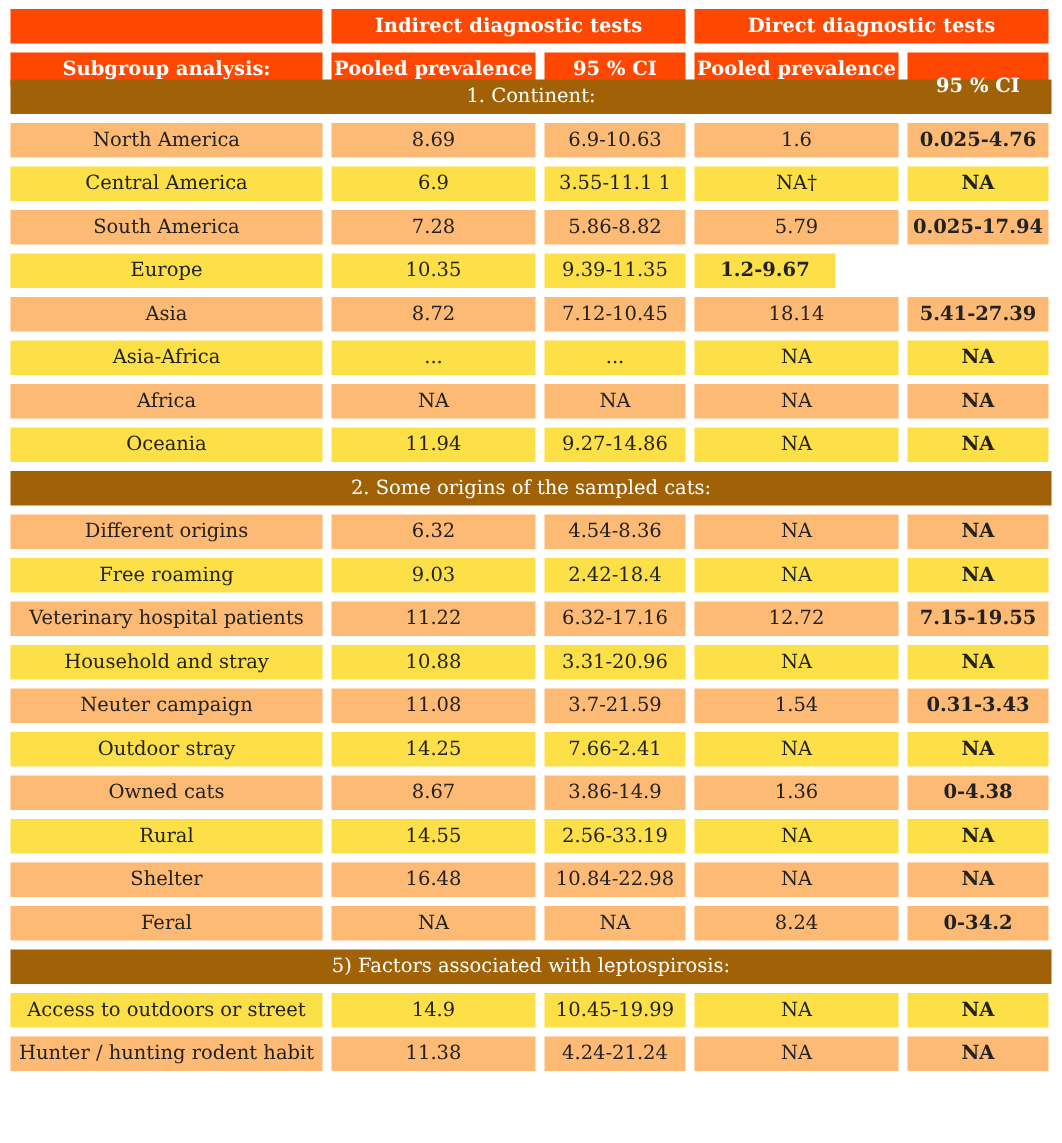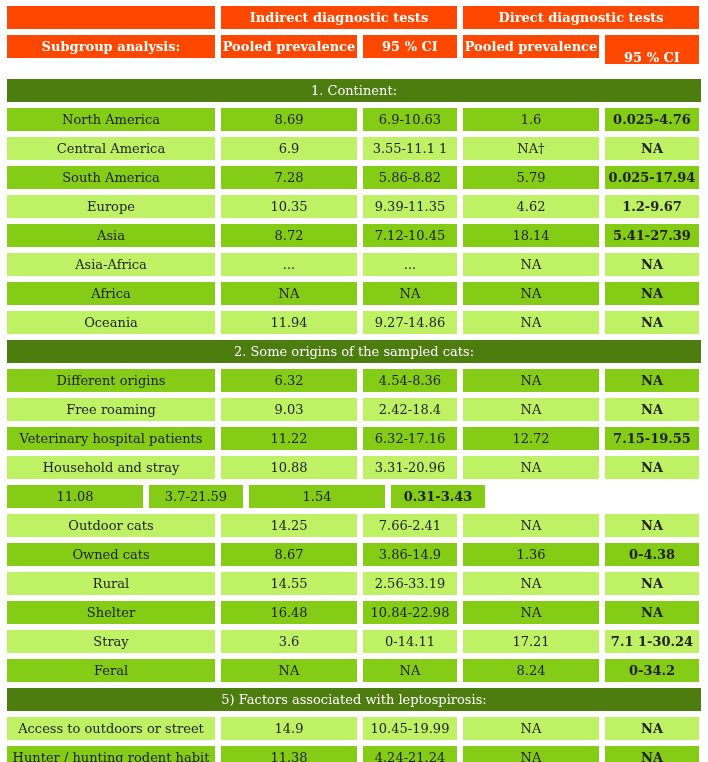--- a/index.html
+++ b/index.html
@@ -11,24 +11,24 @@
   .c1 { width: 208px; }
   .c2 { width: 136px; }
   .c3 { width: 94px; }
   .c4 { width: 136px; }
   .c5 { width: 94px; font-weight: bold; }
   .c23 { width: 236px; }
   .c45 { width: 236px; }
   .hdr { background: #fe4700; color: #ffffff; font-weight: bold; font-size: 13px; }
   .hdr.tall { height: 29px; margin-bottom: 0; line-height: 23px; }
   .hdr.tall span { position: relative; top: 11px; }
-  .section { background: #4d7c0f; color: #ffffff; width: 694px; height: 23px; line-height: 23px; text-align: center; font-size: 13px; }
-  .light .cell { background: #84cc16; }
-  .dark .cell { background: #bef264; }
-  .row.hrow2 { margin-bottom: 0; height: 44px; }
+  .section { background: #a16207; color: #ffffff; width: 694px; height: 23px; line-height: 23px; text-align: center; font-size: 13px; }
+  .light .cell { background: #fdba74; }
+  .dark .cell { background: #fde047; }
+  .row.hrow2 { margin-bottom: 0; height: 18px; }
   .row.hrow2 .cell.hdr { align-self: flex-start; }
 </style>
 </head>
 <body>
 
 <div class="tbl">
 
   <div class="row">
     <div class="cell c1 hdr"></div>
     <div class="cell c23 hdr">Indirect diagnostic tests</div>
@@ -65,21 +65,20 @@
         <div class="cell c1">South America</div>
         <div class="cell c2">7.28</div>
         <div class="cell c3">5.86-8.82</div>
         <div class="cell c4">5.79</div>
         <div class="cell c5">0.025-17.94</div>
       </div>
       <div class="row dark">
         <div class="cell c1">Europe</div>
         <div class="cell c2">10.35</div>
         <div class="cell c3">9.39-11.35</div>
-        <div class="cell c4">4.62</div>
         <div class="cell c5">1.2-9.67</div>
       </div>
       <div class="row light">
         <div class="cell c1">Asia</div>
         <div class="cell c2">8.72</div>
         <div class="cell c3">7.12-10.45</div>
         <div class="cell c4">18.14</div>
         <div class="cell c5">5.41-27.39</div>
       </div>
       <div class="row dark">
@@ -128,27 +127,28 @@
         <div class="cell c5">7.15-19.55</div>
       </div>
       <div class="row dark">
         <div class="cell c1">Household and stray</div>
         <div class="cell c2">10.88</div>
         <div class="cell c3">3.31-20.96</div>
         <div class="cell c4">NA</div>
         <div class="cell c5">NA</div>
       </div>
       <div class="row light">
+        <div class="cell c1">Neuter campaign</div>
         <div class="cell c2">11.08</div>
         <div class="cell c3">3.7-21.59</div>
         <div class="cell c4">1.54</div>
         <div class="cell c5">0.31-3.43</div>
       </div>
       <div class="row dark">
-        <div class="cell c1">Outdoor cats</div>
+        <div class="cell c1">Outdoor stray</div>
         <div class="cell c2">14.25</div>
         <div class="cell c3">7.66-2.41</div>
         <div class="cell c4">NA</div>
         <div class="cell c5">NA</div>
       </div>
       <div class="row light">
         <div class="cell c1">Owned cats</div>
         <div class="cell c2">8.67</div>
         <div class="cell c3">3.86-14.9</div>
         <div class="cell c4">1.36</div>
@@ -160,27 +160,20 @@
         <div class="cell c3">2.56-33.19</div>
         <div class="cell c4">NA</div>
         <div class="cell c5">NA</div>
       </div>
       <div class="row light">
         <div class="cell c1">Shelter</div>
         <div class="cell c2">16.48</div>
         <div class="cell c3">10.84-22.98</div>
         <div class="cell c4">NA</div>
         <div class="cell c5">NA</div>
-      </div>
-      <div class="row dark">
-        <div class="cell c1">Stray</div>
-        <div class="cell c2">3.6</div>
-        <div class="cell c3">0-14.11</div>
-        <div class="cell c4">17.21</div>
-        <div class="cell c5">7.1 1-30.24</div>
       </div>
       <div class="row light">
         <div class="cell c1">Feral</div>
         <div class="cell c2">NA</div>
         <div class="cell c3">NA</div>
         <div class="cell c4">8.24</div>
         <div class="cell c5">0-34.2</div>
       </div>
       <div class="row">
         <div class="section">5) Factors associated with leptospirosis:</div>

